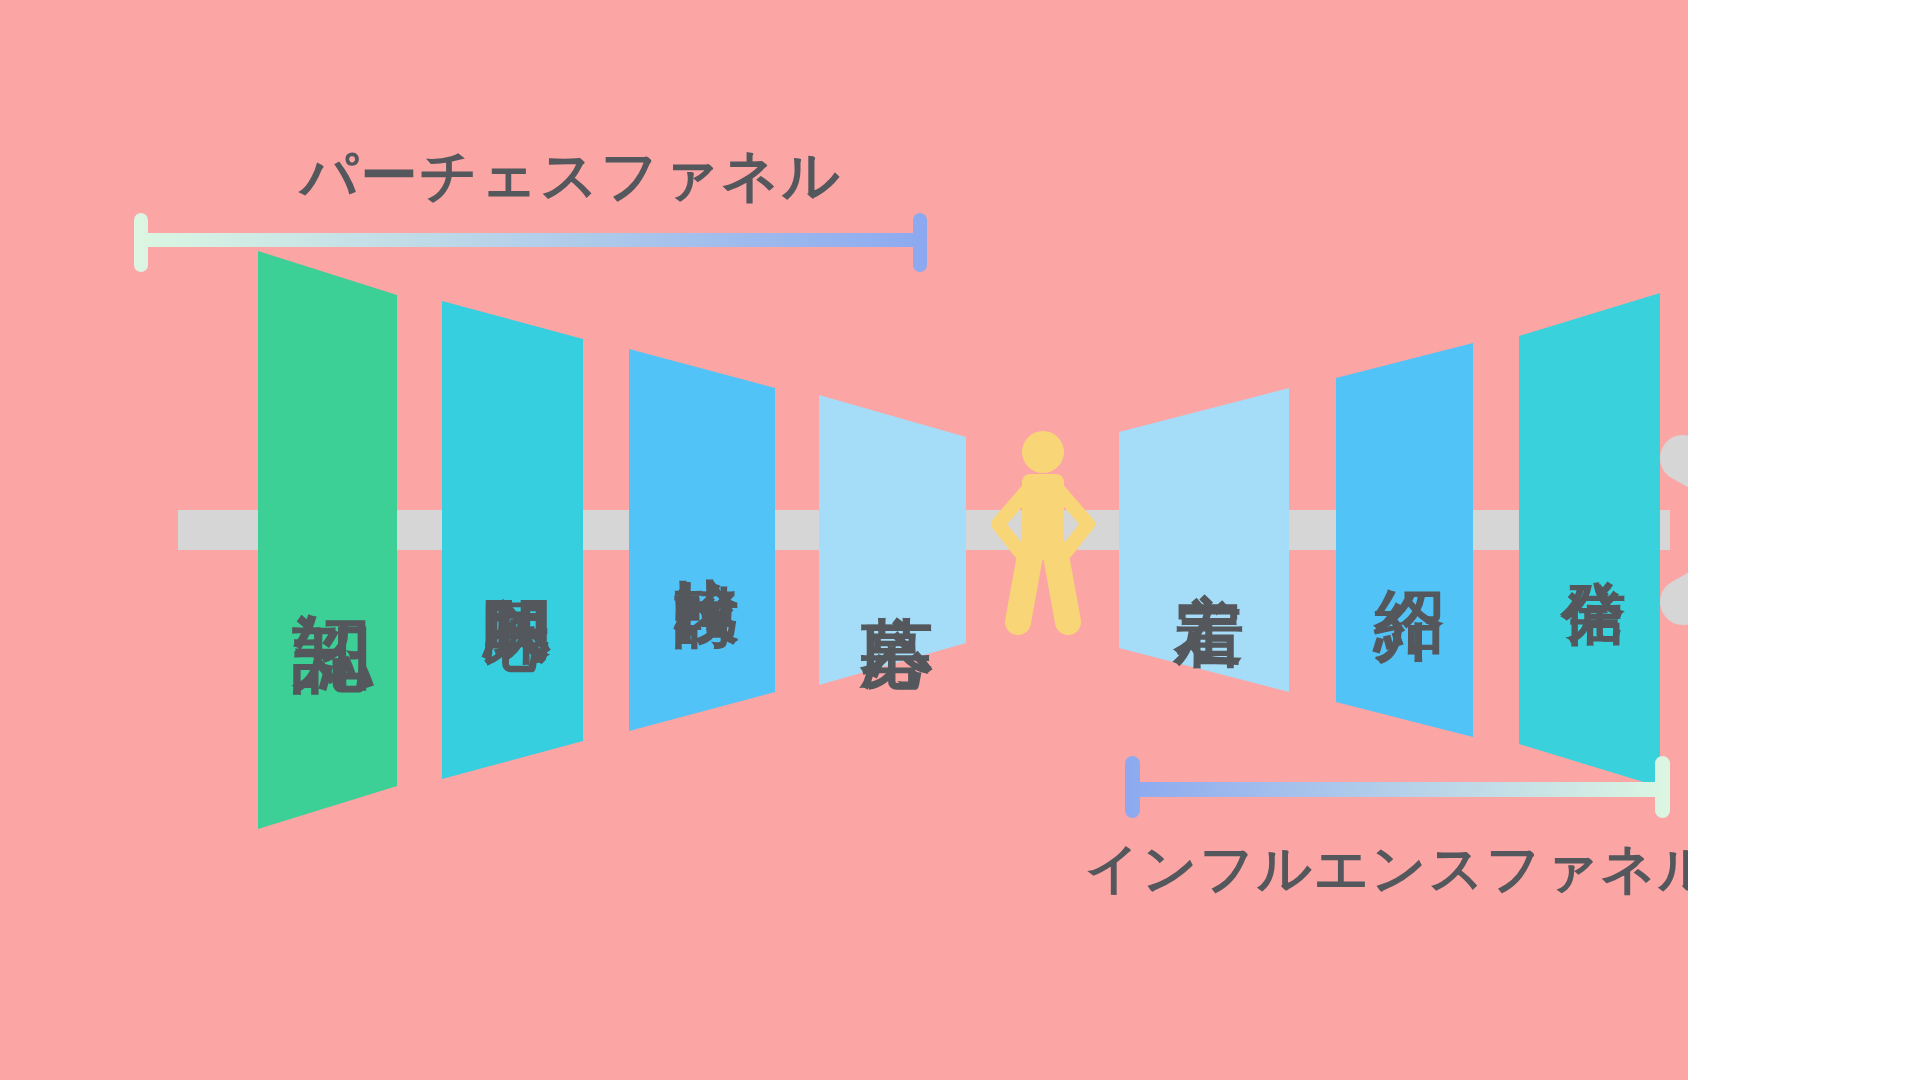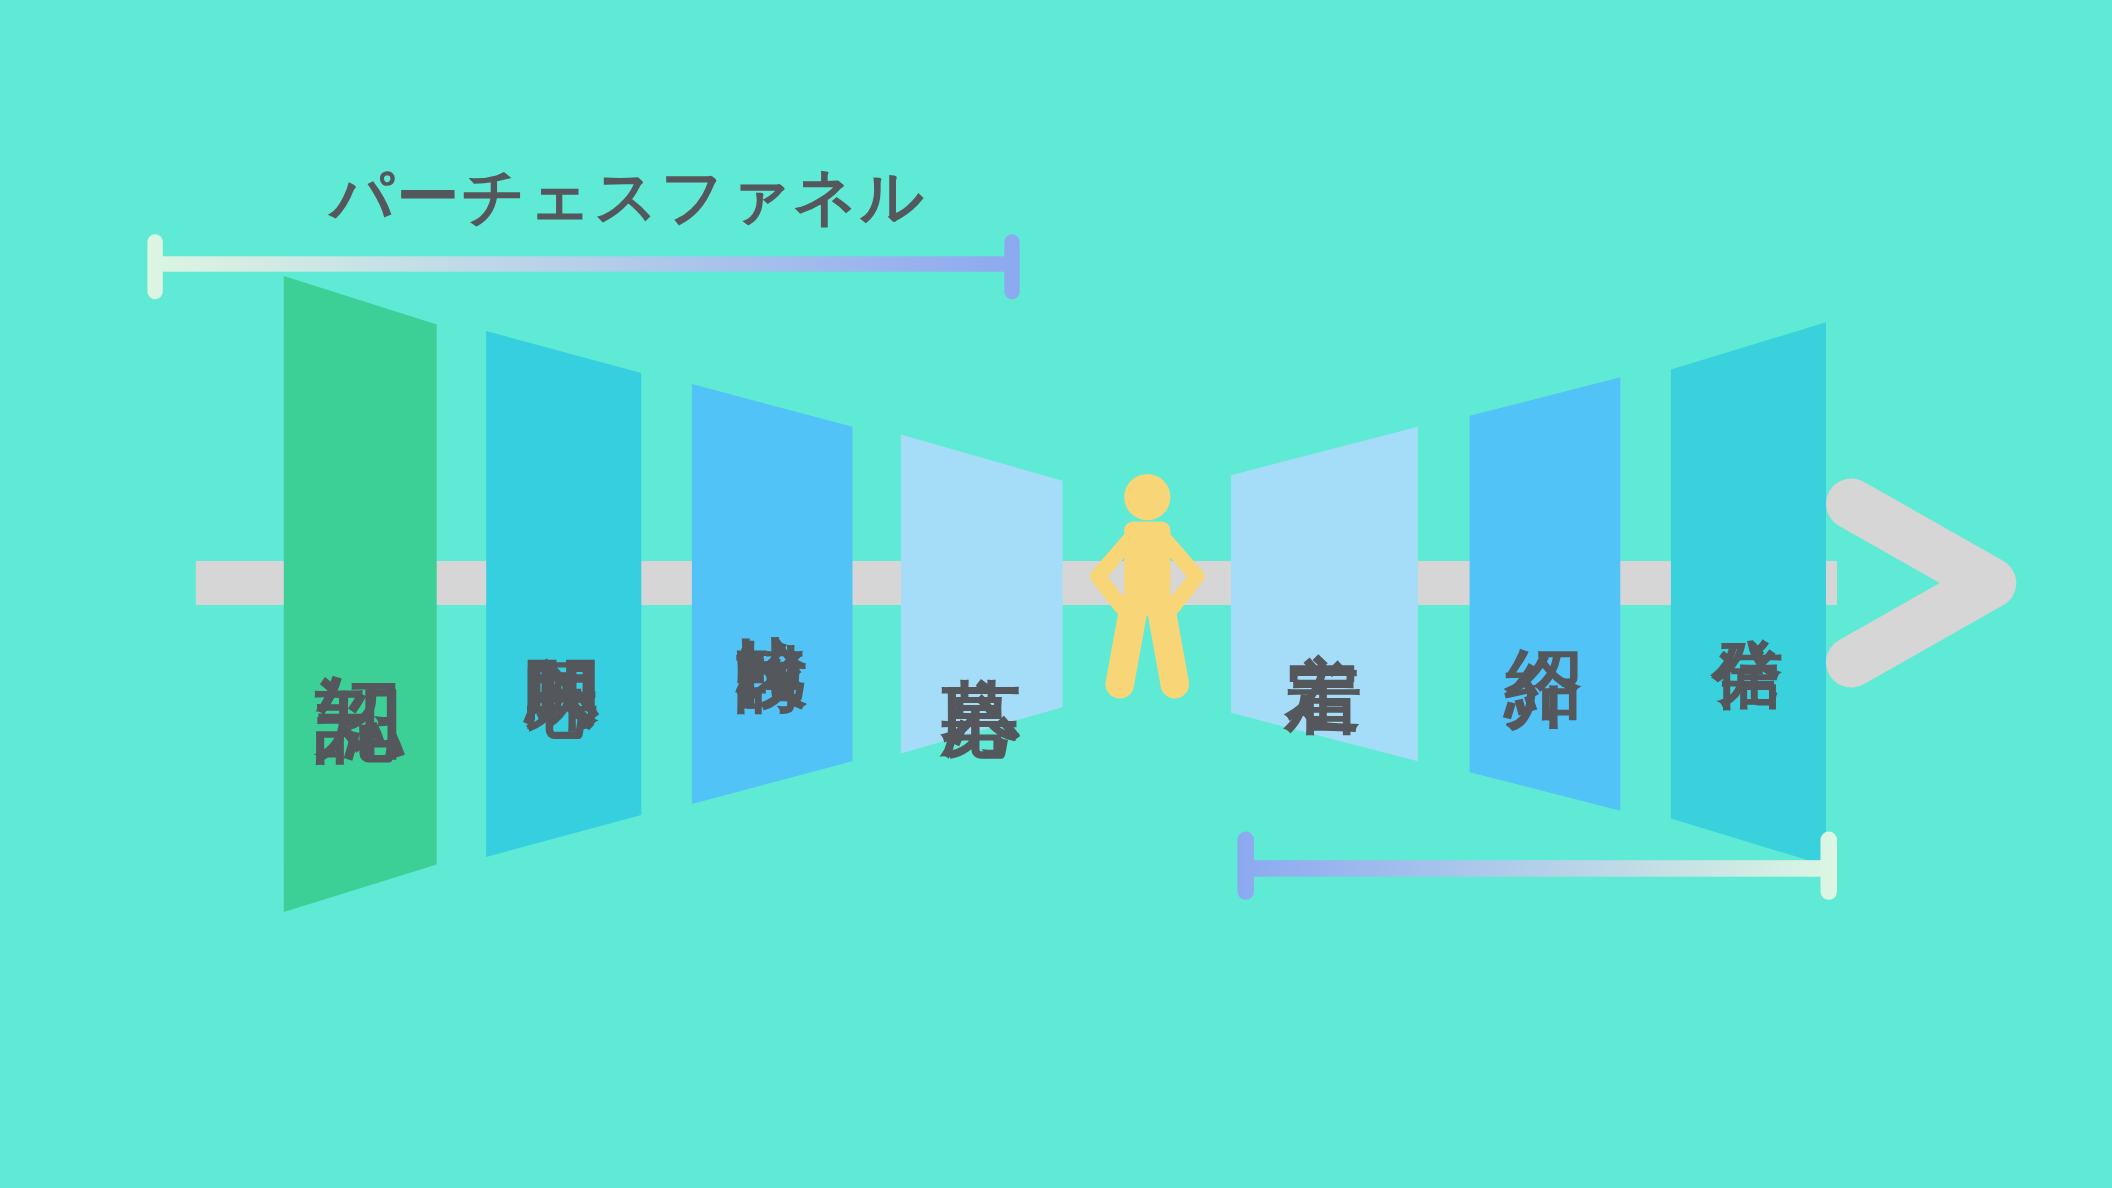--- a/index.html
+++ b/index.html
@@ -1,18 +1,18 @@
 <!DOCTYPE html>
 <html><head>
 <meta charset="utf-8">
 <style>
   html,body{margin:0;padding:0;background:#ffffff;}
   .canvas{
-    position:relative;width:1920px;height:1080px;background:#5eead4;
-    font-family:Liberation Sans, sans-serif;overflow:hidden;
+    position:relative;width:1688px;height:1080px;background:#fca5a5;
+    font-family:Liberation Mono, monospace;overflow:hidden;
   }
   .canvas svg{position:absolute;left:0;top:0;}
   .label{
     position:absolute;transform:translate(-50%,-50%);
     font-weight:800;color:#54575C;white-space:nowrap;line-height:1;
   }
   .vlabel{
     position:absolute;transform:translate(-50%,-50%);
     writing-mode:vertical-rl;text-orientation:upright;
     font-weight:800;color:#54575C;white-space:nowrap;line-height:1;
@@ -75,20 +75,21 @@
     </g>
 
     <g fill="url(#gradIF)">
       <rect x="1132" y="782" width="531" height="15"></rect>
       <rect x="1125" y="756" width="15" height="62" rx="7.5"></rect>
       <rect x="1655" y="756" width="15" height="62" rx="7.5"></rect>
     </g>
   </svg>
 
   <div class="label pf-title">パーチェスファネル</div>
+  <div class="label if-title">インフルエンスファネル</div>
 
   <div class="vlabel st1">認知</div>
   <div class="vlabel st2">興味関心</div>
   <div class="vlabel st3">比較検討</div>
   <div class="vlabel st4">応募</div>
   <div class="vlabel st5">定着</div>
   <div class="vlabel st6">紹介</div>
   <div class="vlabel st7">発信</div>
 
 </div>

